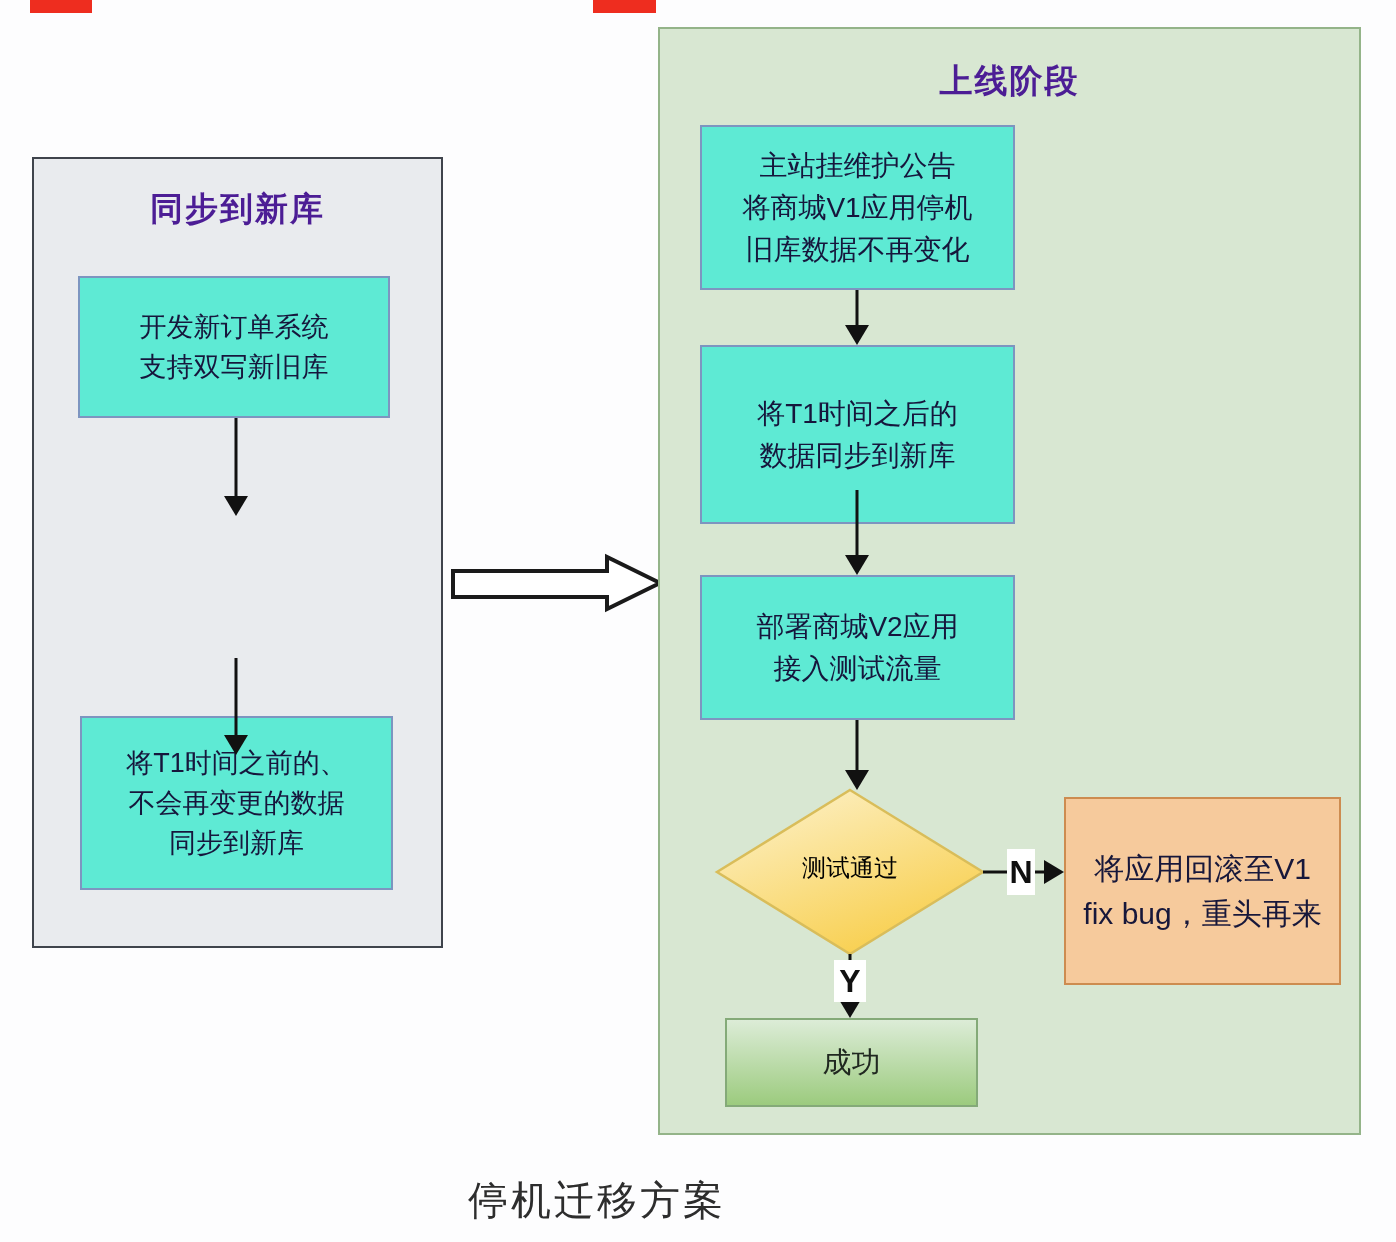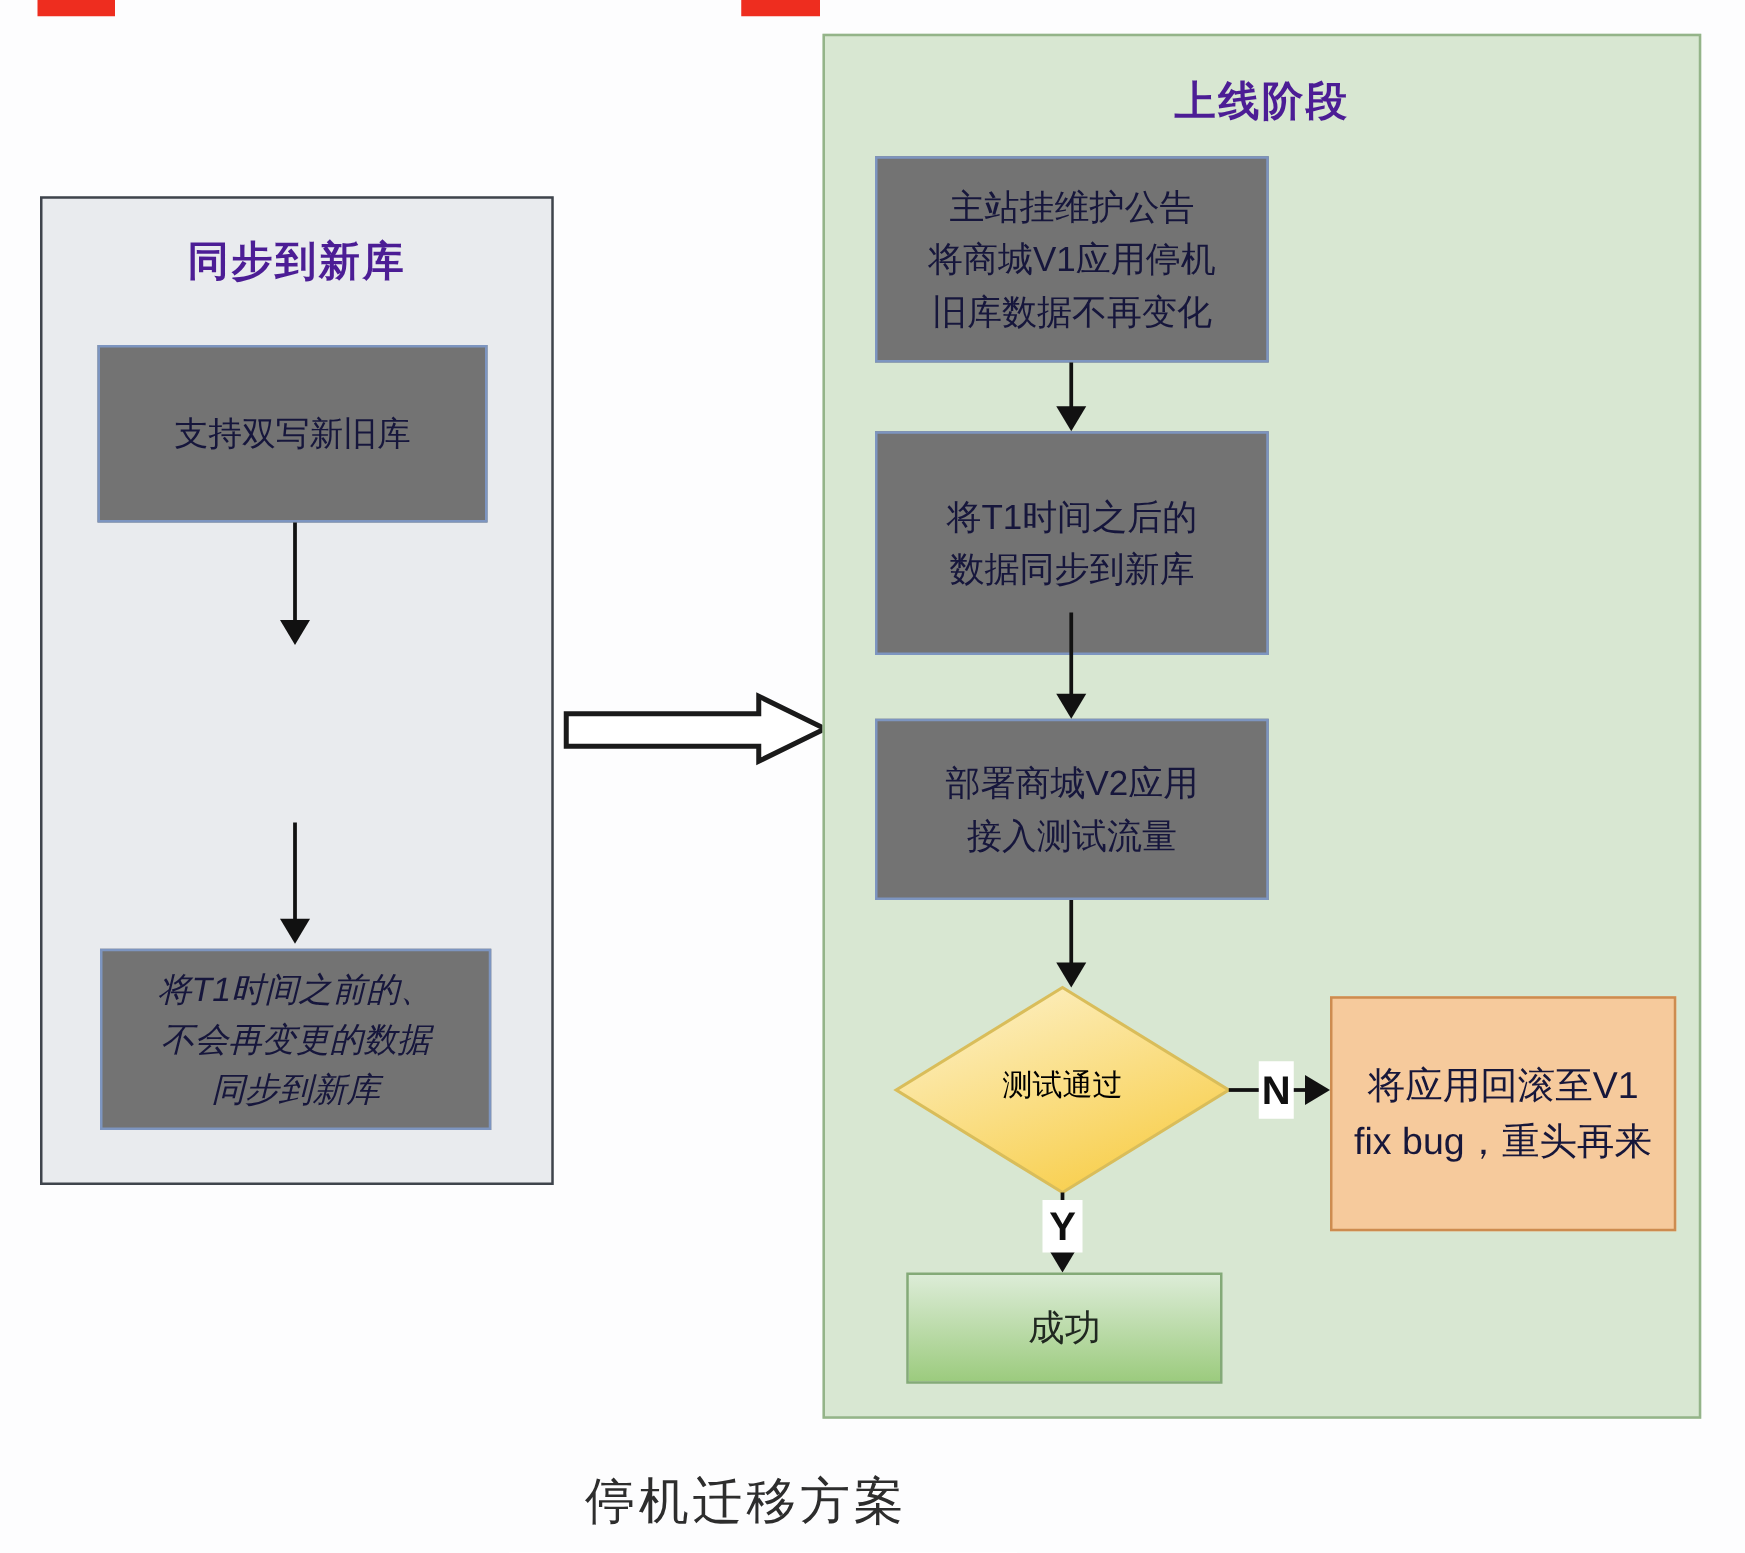--- a/index.html
+++ b/index.html
@@ -12,21 +12,21 @@
   .red-mark{position:absolute;top:0;height:13px;background:#ee2d1f;}
   .panel{position:absolute;box-sizing:border-box;}
   .panel-gray{left:32px;top:157px;width:411px;height:791px;background:#e9ebee;border:2px solid #3f444c;}
   .panel-green{left:658px;top:27px;width:703px;height:1108px;background:#d8e7d2;border:2px solid #94b489;}
   .panel-title{
     position:absolute;left:0;right:0;text-align:center;
     font-size:33px;font-weight:bold;color:#4c1d95;letter-spacing:2px;
   }
   .proc{
     position:absolute;box-sizing:border-box;
-    background:#737373;border:2px solid #7d95c0;
+    background:#5eead4;border:2px solid #7d95c0;
     display:flex;flex-direction:column;justify-content:center;align-items:center;
     text-align:center;font-size:27px;line-height:40px;color:#16163c;
   }
   .proc .ln{white-space:nowrap;}
   .arrow-v{position:absolute;}
   .arrow-v .shaft{position:absolute;left:50%;transform:translateX(-50%);width:3px;background:#111;}
   .arrow-v .head{
     position:absolute;left:50%;transform:translateX(-50%);
     width:0;height:0;border-left:12px solid transparent;border-right:12px solid transparent;
     border-top:20px solid #111;
@@ -71,23 +71,24 @@
 <div id="stage">
 
   <div class="red-mark" style="left:30px;width:62px;"></div>
   <div class="red-mark" style="left:593px;width:63px;"></div>
 
   <div class="panel panel-gray">
     <div class="panel-title" style="top:28px;">同步到新库</div>
   </div>
 
   <div class="proc" style="left:78px;top:276px;width:312px;height:142px;">
+    <div class="ln">开发新订单系统</div>
     <div class="ln">支持双写新旧库</div>
   </div>
-  <div class="proc" style="left:80px;top:759px;width:313px;height:145px;font-style:italic;">
+  <div class="proc" style="left:80px;top:716px;width:313px;height:174px;">
     <div class="ln">将T1时间之前的、</div>
     <div class="ln">不会再变更的数据</div>
     <div class="ln">同步到新库</div>
   </div>
 
   <div class="arrow-v" style="left:224px;top:418px;width:24px;height:98px;">
     <div class="shaft" style="top:0;height:80px;"></div>
       <div class="head" style="top:78px;"></div>
   </div>
   <div class="arrow-v" style="left:224px;top:658px;width:24px;height:97px;">

